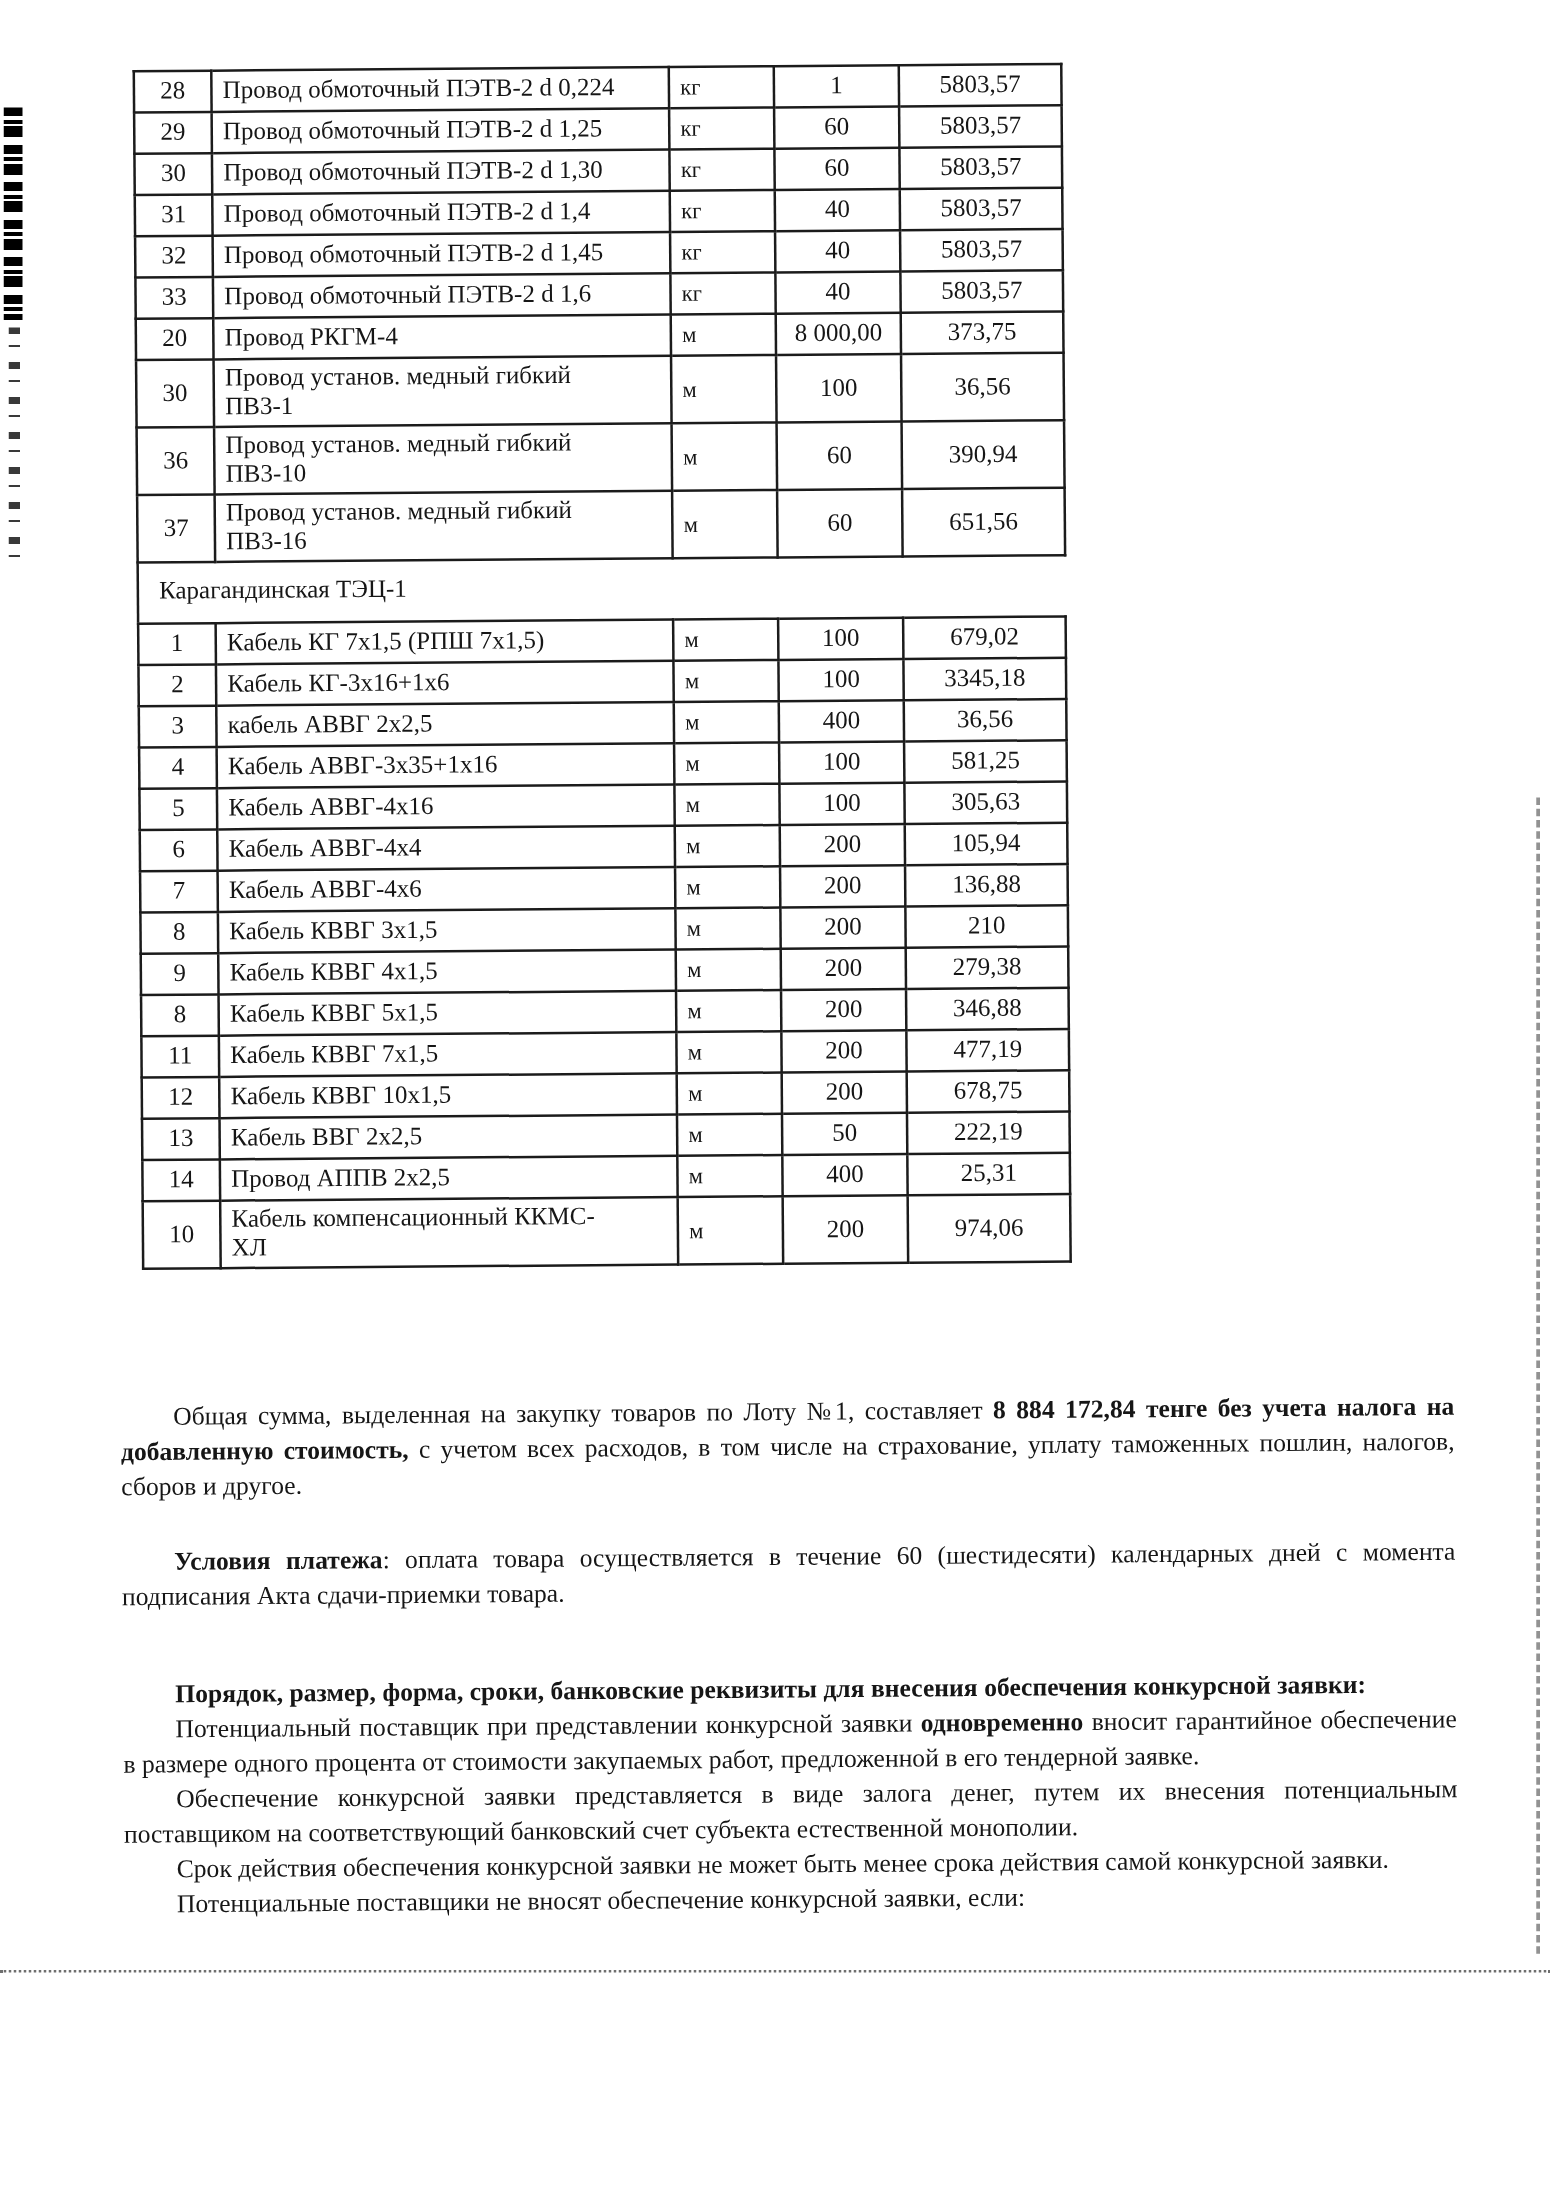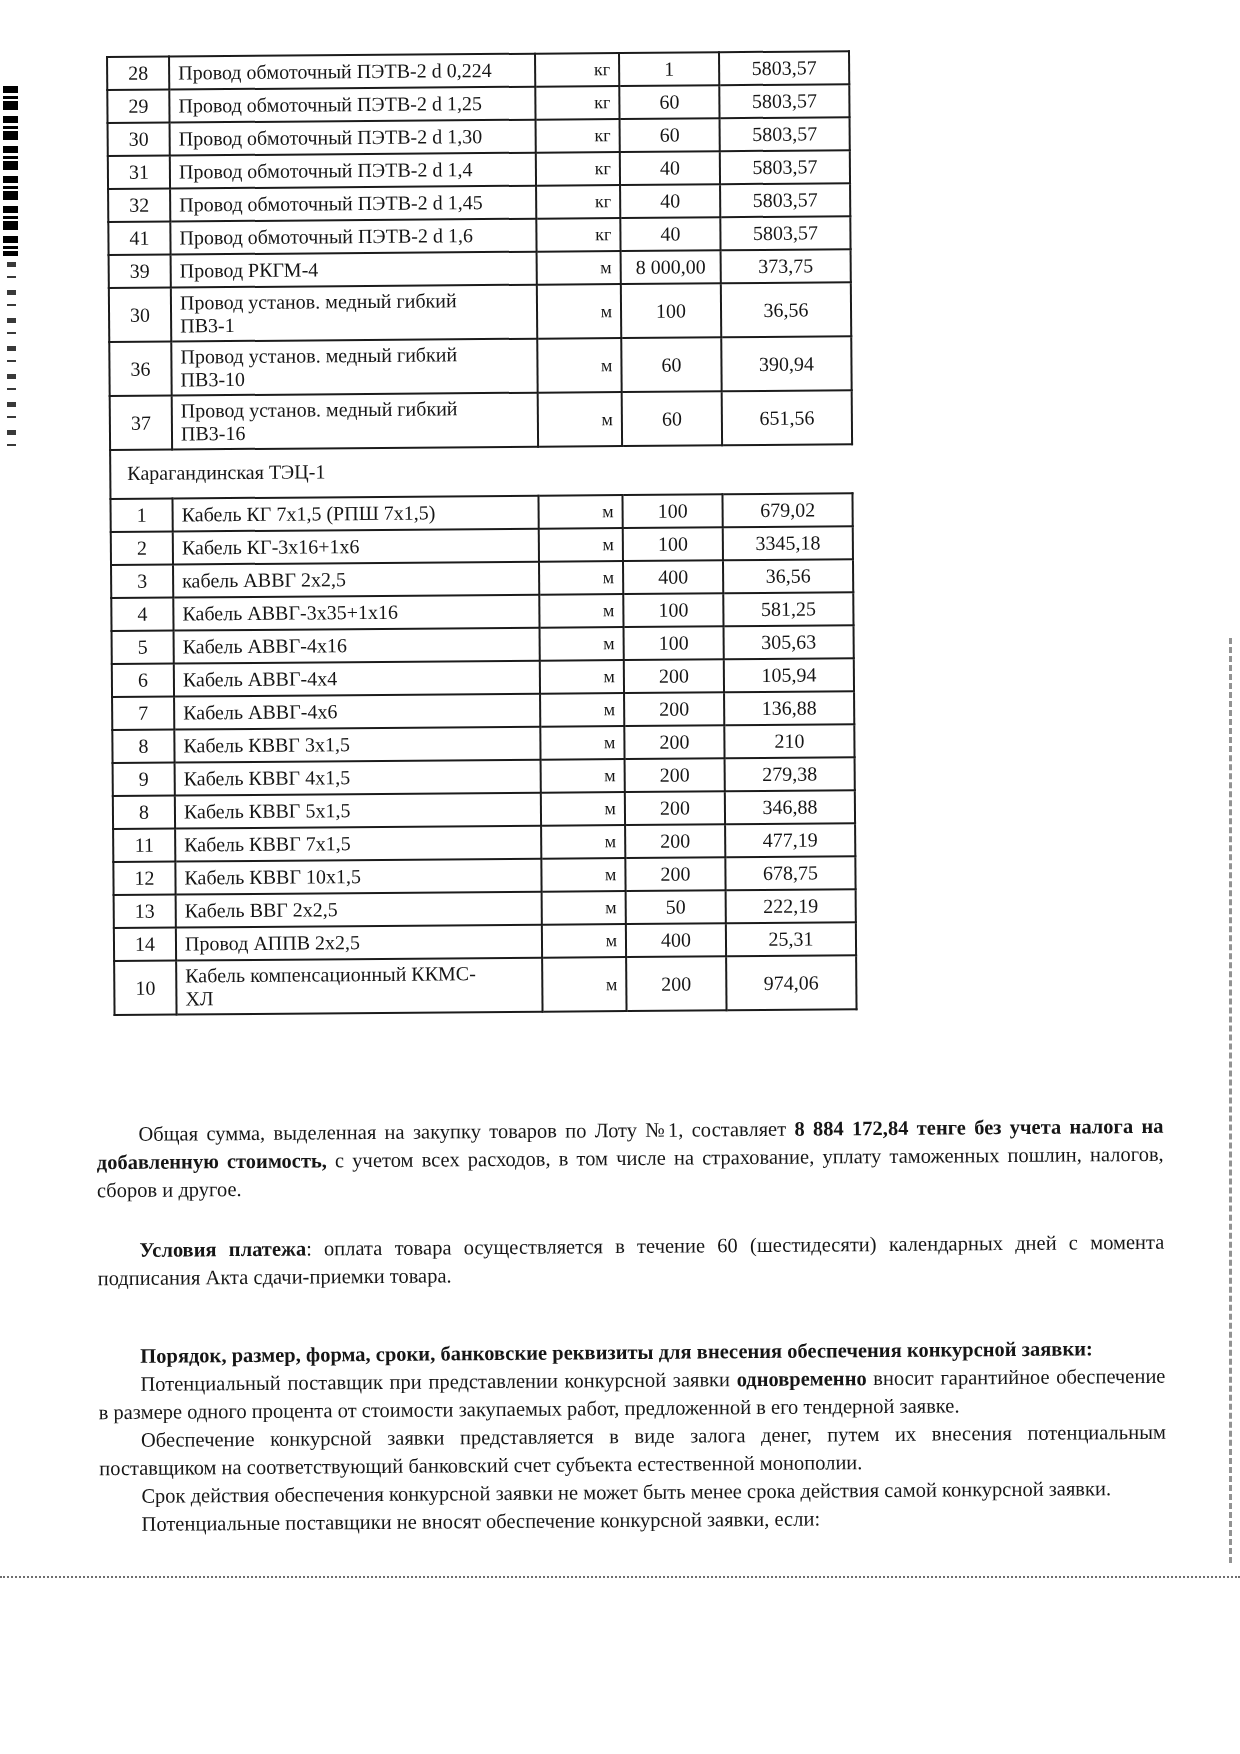--- a/index.html
+++ b/index.html
@@ -26,21 +26,21 @@
   }
   table.spec td {
     border: 2px solid #1b1b1b;
     font-size: 20px;
     padding: 3px 8px;
     height: 33px;
     vertical-align: middle;
   }
   td.c-num   { text-align: center; margin-top: 16px; }
   td.c-name  { text-align: left; padding-left: 13px; white-space: pre-line; }
-  td.c-unit  { text-align: right; font-size: 18px !important; }
+  td.c-unit  { text-align: left; font-size: 18px !important; }
   td.c-qty   { text-align: center; }
   td.c-price { text-align: center; }
   .section-row {
     margin-left: 106px;
     width: 742px;
     border-left: 2px solid #1b1b1b;
     padding: 11px 0 13px 16px;
     font-size: 20px;
   }
   .text-block {
@@ -135,29 +135,29 @@
 
   <tr>
     <td class="c-num">32</td>
     <td class="c-name">Провод обмоточный ПЭТВ-2  d 1,45</td>
     <td class="c-unit">кг</td>
     <td class="c-qty">40</td>
     <td class="c-price">5803,57</td>
   </tr>
 
   <tr>
-    <td class="c-num">41</td>
+    <td class="c-num">33</td>
     <td class="c-name">Провод обмоточный ПЭТВ-2  d 1,6</td>
     <td class="c-unit">кг</td>
     <td class="c-qty">40</td>
     <td class="c-price">5803,57</td>
   </tr>
 
   <tr>
-    <td class="c-num">39</td>
+    <td class="c-num">20</td>
     <td class="c-name">Провод РКГМ-4</td>
     <td class="c-unit">м</td>
     <td class="c-qty">8 000,00</td>
     <td class="c-price">373,75</td>
   </tr>
 
   <tr>
     <td class="c-num">30</td>
     <td class="c-name">Провод установ. медный гибкий
 ПВ3-1</td>

